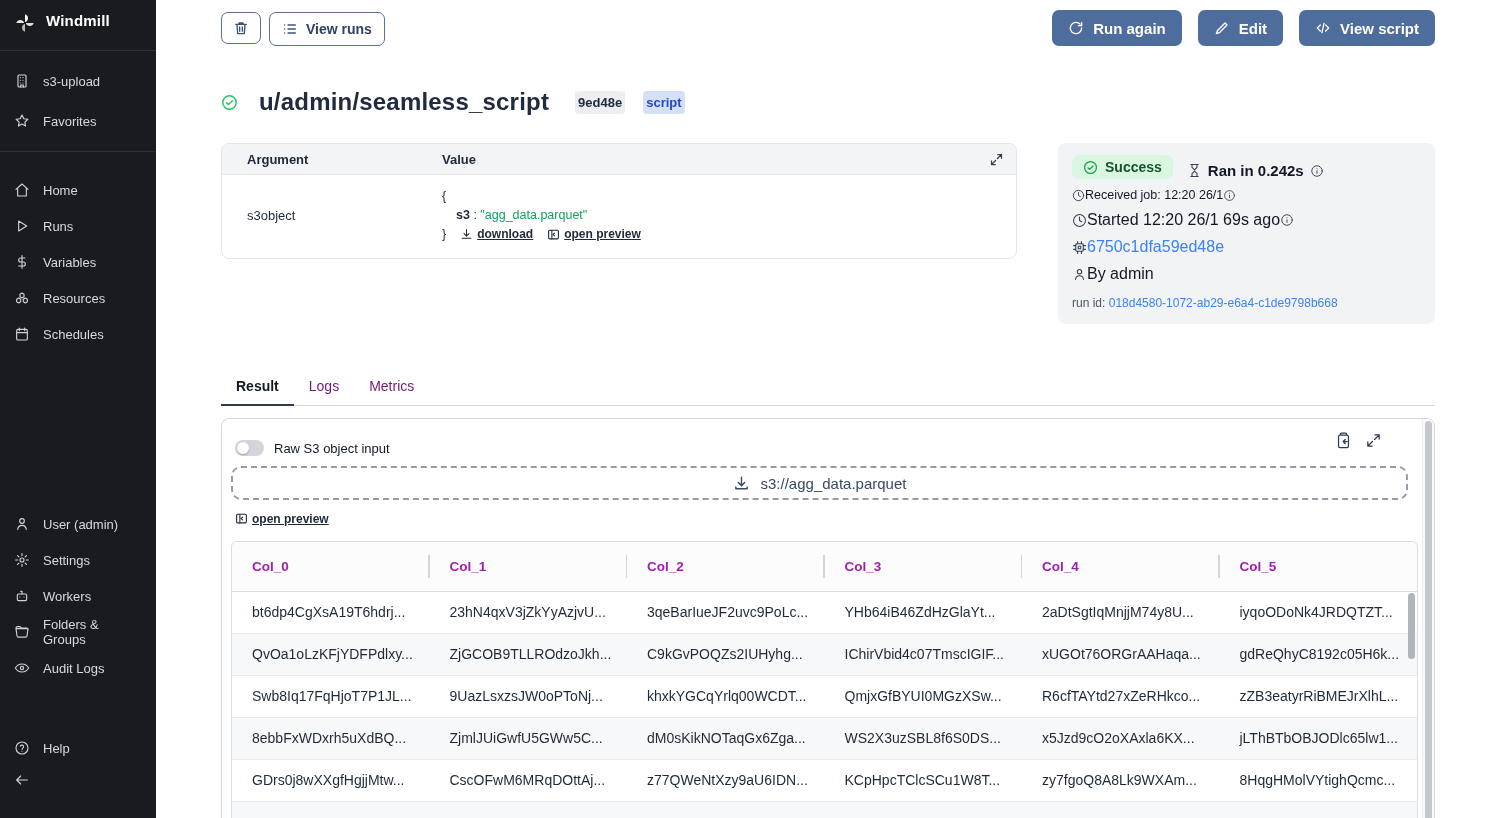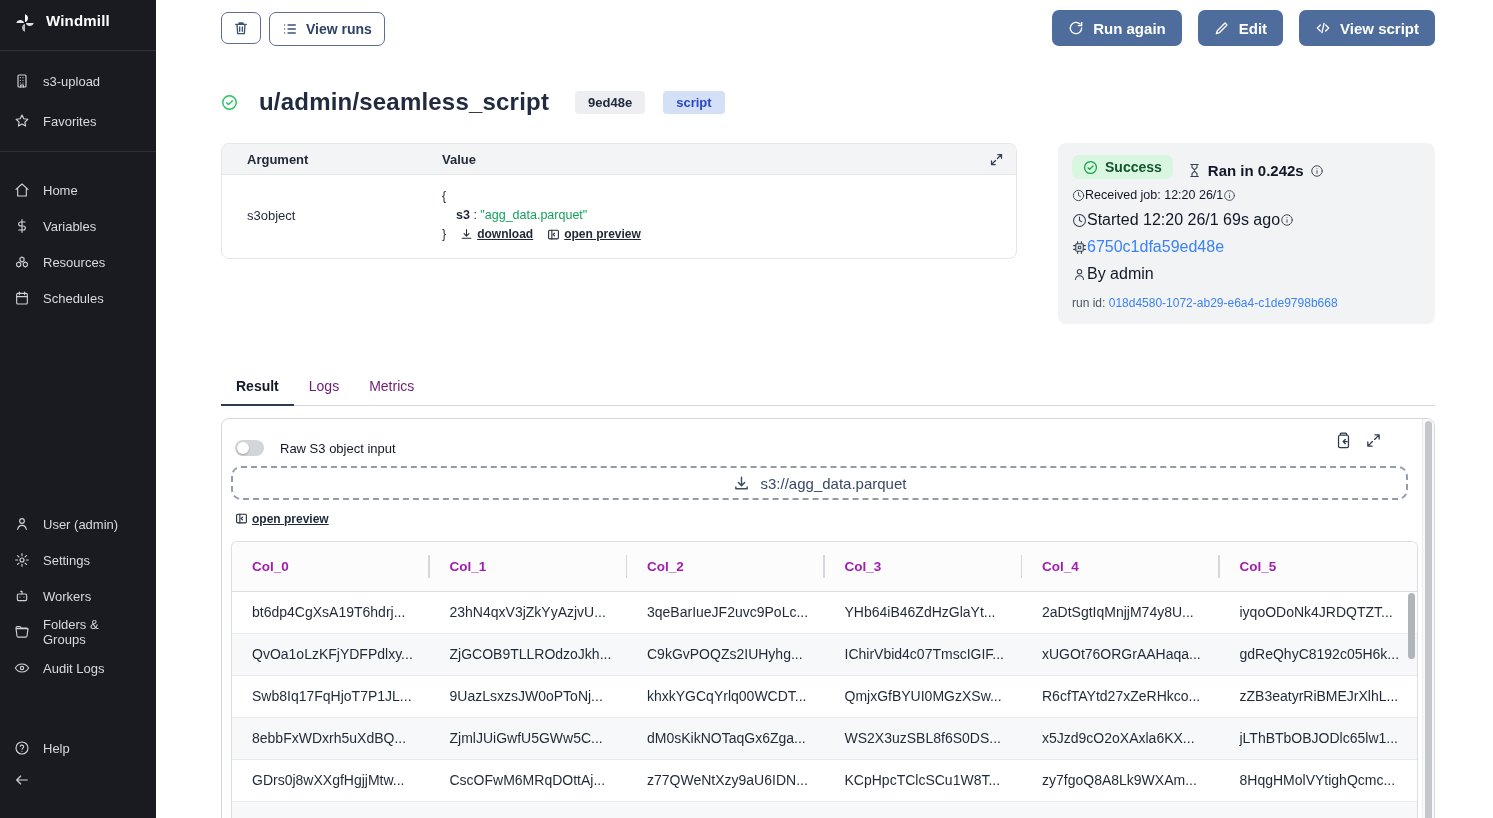--- a/index.html
+++ b/index.html
@@ -37,21 +37,21 @@
   .btn-primary { display:flex; align-items:center; gap:9px; height:36px; padding:0 16px;
     background:#4e6c9c; border:none; border-radius:7px; color:#fff; font-size:15px;
     font-weight:bold; cursor:pointer; font-family:inherit; }
   .btn-primary .ico { width:16px; height:16px; stroke:#fff; stroke-width:2; fill:none;
     stroke-linecap:round; stroke-linejoin:round; }
 
   .title-row { display:flex; align-items:center; margin-top:40px; }
   .check-ic { width:17px; height:17px; stroke:#22c55e; stroke-width:2; fill:none;
     stroke-linecap:round; stroke-linejoin:round; }
   .page-title { font-size:24px; font-weight:800; color:#212b40; margin-left:21px; letter-spacing:.2px; }
-  .badge { font-size:13px; font-weight:bold; border-radius:4px; padding:4px 13px; margin-left:26px; }
+  .badge { font-size:13px; font-weight:bold; border-radius:4px; padding:4px 3px; margin-left:26px; }
   .badge-hash { background:#eceef2; color:#21293a; }
   .badge-type { background:#d3e0f6; color:#2947c5; margin-left:18px; }
 
   .cards-row { display:flex; margin-top:27px; align-items:flex-start; }
 
   
   .args-card { width:796px; border:1px solid #e4e6ea; border-radius:8px; overflow:hidden;
     background:#fff; }
   .args-head { display:flex; align-items:center; background:#f3f4f6; height:31px;
     border-bottom:1px solid #e4e6ea; font-size:13px; font-weight:bold; color:#1f2937; }
@@ -104,21 +104,21 @@
   .result-panel { position:relative; margin-top:12px; height:430px;
     border:1px solid #d4d7dc; border-radius:8px 8px 0 0; background:#fff; overflow:hidden; }
   .panel-scrollbar { position:absolute; right:0; top:0; bottom:0; width:12px;
     background:#fafafa; border-left:1px solid #ececee; }
   .panel-scrollbar .thumb { position:absolute; left:2px; right:2px; top:2px; bottom:0;
     background:#c4c7cc; border-radius:5px; }
   .panel-icons { position:absolute; top:13px; right:52px; display:flex; gap:13px; }
   .panel-icons .pi { width:17px; height:17px; stroke:#2f3b52; stroke-width:1.8; fill:none;
     stroke-linecap:round; stroke-linejoin:round; cursor:pointer; }
 
-  .toggle-row { position:absolute; left:13px; top:21px; display:flex; align-items:center; gap:16px; }
+  .toggle-row { position:absolute; left:13px; top:21px; display:flex; align-items:center; gap:10px; }
   .toggle { width:29px; height:16px; border-radius:9px; background:#d2d5da; position:relative;
     cursor:pointer; }
   .toggle .knob { position:absolute; left:2px; top:2px; width:12px; height:12px;
     border-radius:50%; background:#fff; box-shadow:0 1px 2px rgba(0,0,0,.25); }
   .toggle-label { font-size:13px; font-weight:500; color:#111827; }
 
   .dl-bar { position:absolute; left:9px; right:26px; top:47px; height:34px;
     border:2px dashed #949cab; border-radius:10px; display:flex; align-items:center;
     justify-content:center; gap:11px; cursor:pointer; background:#fff; }
   .dl-bar .dlic { width:17px; height:17px; stroke:#3a4a66; stroke-width:2; fill:none;
@@ -173,20 +173,26 @@
     <span>Favorites</span>
   </div>
 
   <div class="side-divider" style="margin-top:12px;"></div>
 
   <div class="side-item" style="margin-top:14px;">
     <svg class="ic16" viewBox="0 0 24 24">
         <path d="M3 11l9-8 9 8M5.5 9.5V21h13V9.5"></path>
       </svg>
     <span>Home</span>
+  </div>
+  <div class="side-item">
+    <svg class="ic16" viewBox="0 0 24 24">
+        <path d="M7 4.5l12 7.5-12 7.5z"></path>
+      </svg>
+    <span>Runs</span>
   </div>
   <div class="side-item">
     <svg class="ic16" viewBox="0 0 24 24">
         <path d="M12 2.5v19M16.5 6H10a3 3 0 0 0 0 6h4a3 3 0 0 1 0 6H7"></path>
       </svg>
     <span>Variables</span>
   </div>
   <div class="side-item">
     <svg class="ic16" viewBox="0 0 24 24">
         <path d="M9 6.5l3-2 3 2v3.5l-3 2-3-2zM4 14l3-2 3 2v3.5l-3 2-3-2zM14 14l3-2 3 2v3.5l-3 2-3-2z"></path>

